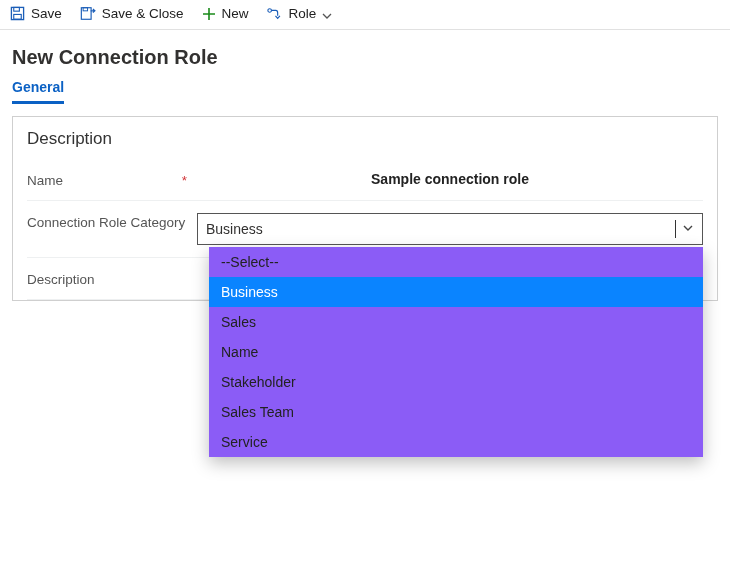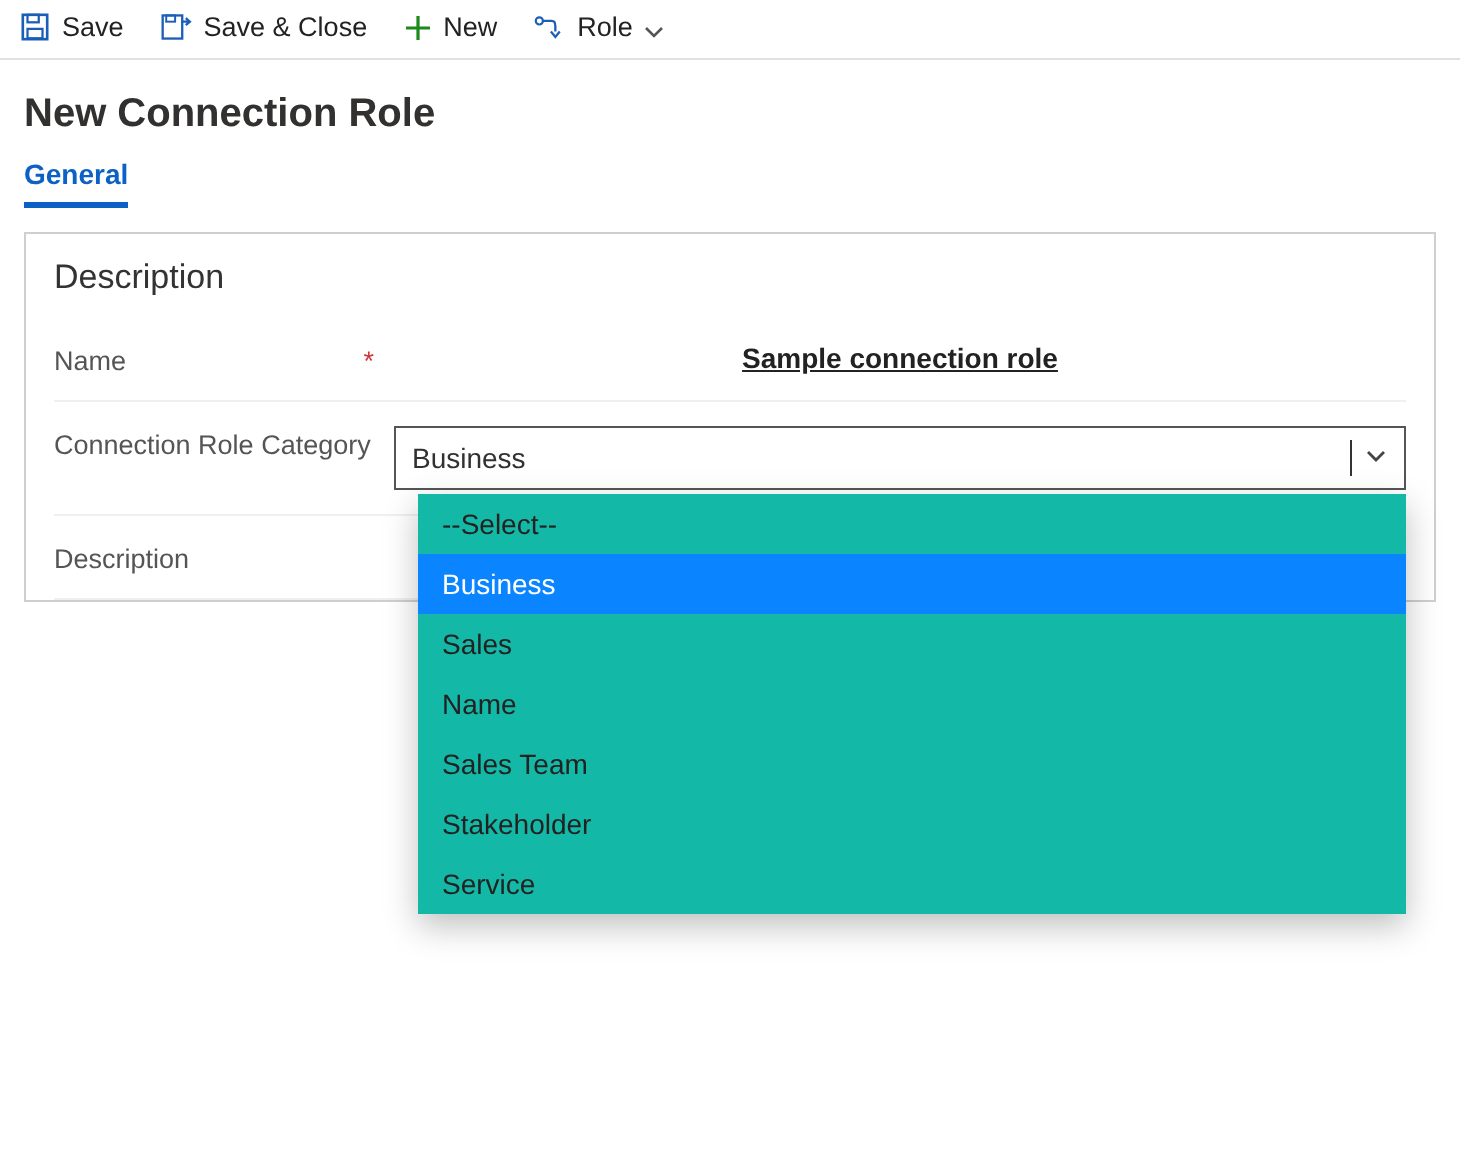--- a/index.html
+++ b/index.html
@@ -79,21 +79,20 @@
     font-size: 13.5px;
     padding-top: 2px;
   }
   .req { color: #d13438; margin-left: auto; padding-right: 10px; }
   .value-col {
     flex: 1;
   }
   .value-text {
     font-weight: 600;
     color: #222;
-    text-decoration: underline;
   }
   
   .select-box {
     border: 1px solid #555;
     height: 32px;
     display: flex;
     align-items: center;
     padding: 0 8px;
     justify-content: space-between;
     cursor: pointer;
@@ -108,21 +107,21 @@
     width: 1px;
     height: 18px;
     background: #333;
   }
   
   .dropdown {
     position: absolute;
     left: 196px;
     right: 14px;
     top: 130px;
-    background: #14b8a6;
+    background: #8b5cf6;
     box-shadow: 0 6px 16px rgba(0,0,0,0.25);
     z-index: 10;
   }
   .dd-item {
     padding: 7px 12px;
     font-size: 14px;
     color: #222;
     cursor: pointer;
   }
   .dd-item.selected {
@@ -225,18 +224,18 @@
       <div class="value-col">
         <span></span>
       </div>
     </div>
 
     <div class="dropdown" id="dropdown">
         <div class="dd-item">--Select--</div>
         <div class="dd-item selected">Business</div>
         <div class="dd-item">Sales</div>
         <div class="dd-item">Name</div>
+        <div class="dd-item">Stakeholder</div>
         <div class="dd-item">Sales Team</div>
-        <div class="dd-item">Stakeholder</div>
         <div class="dd-item">Service</div>
       </div>
   </div>
 </div>
 
 </body></html>

